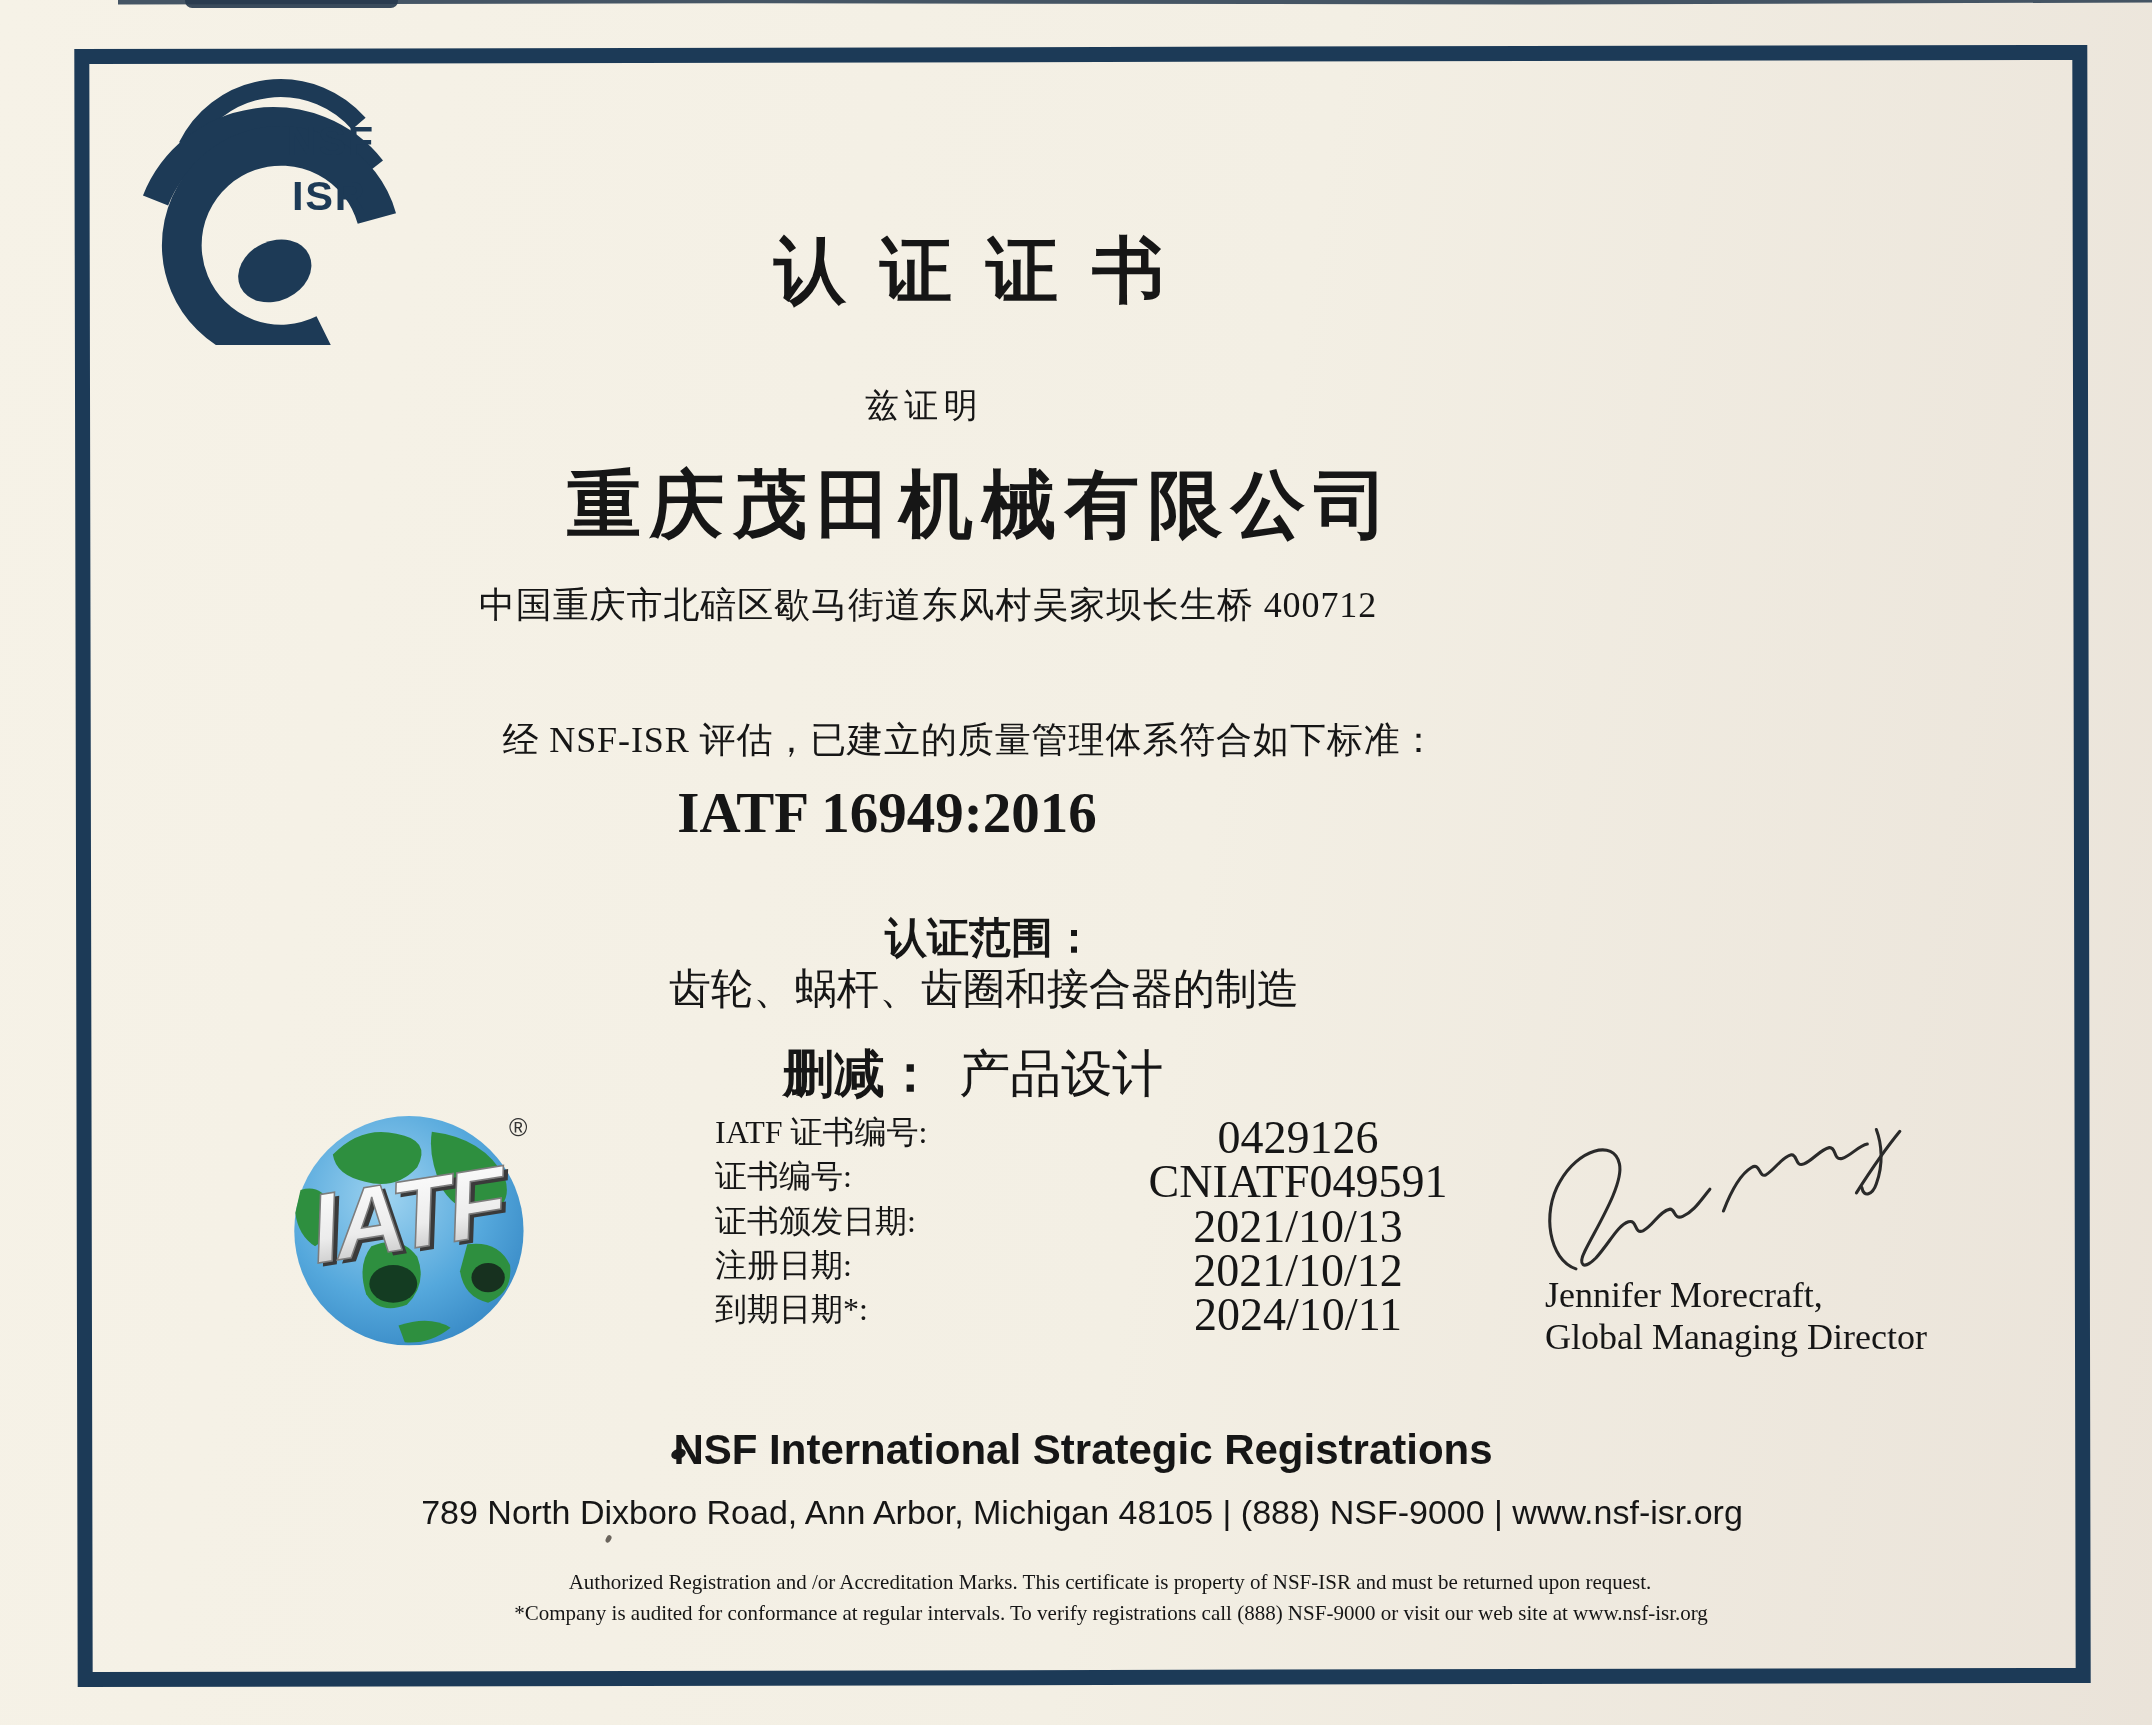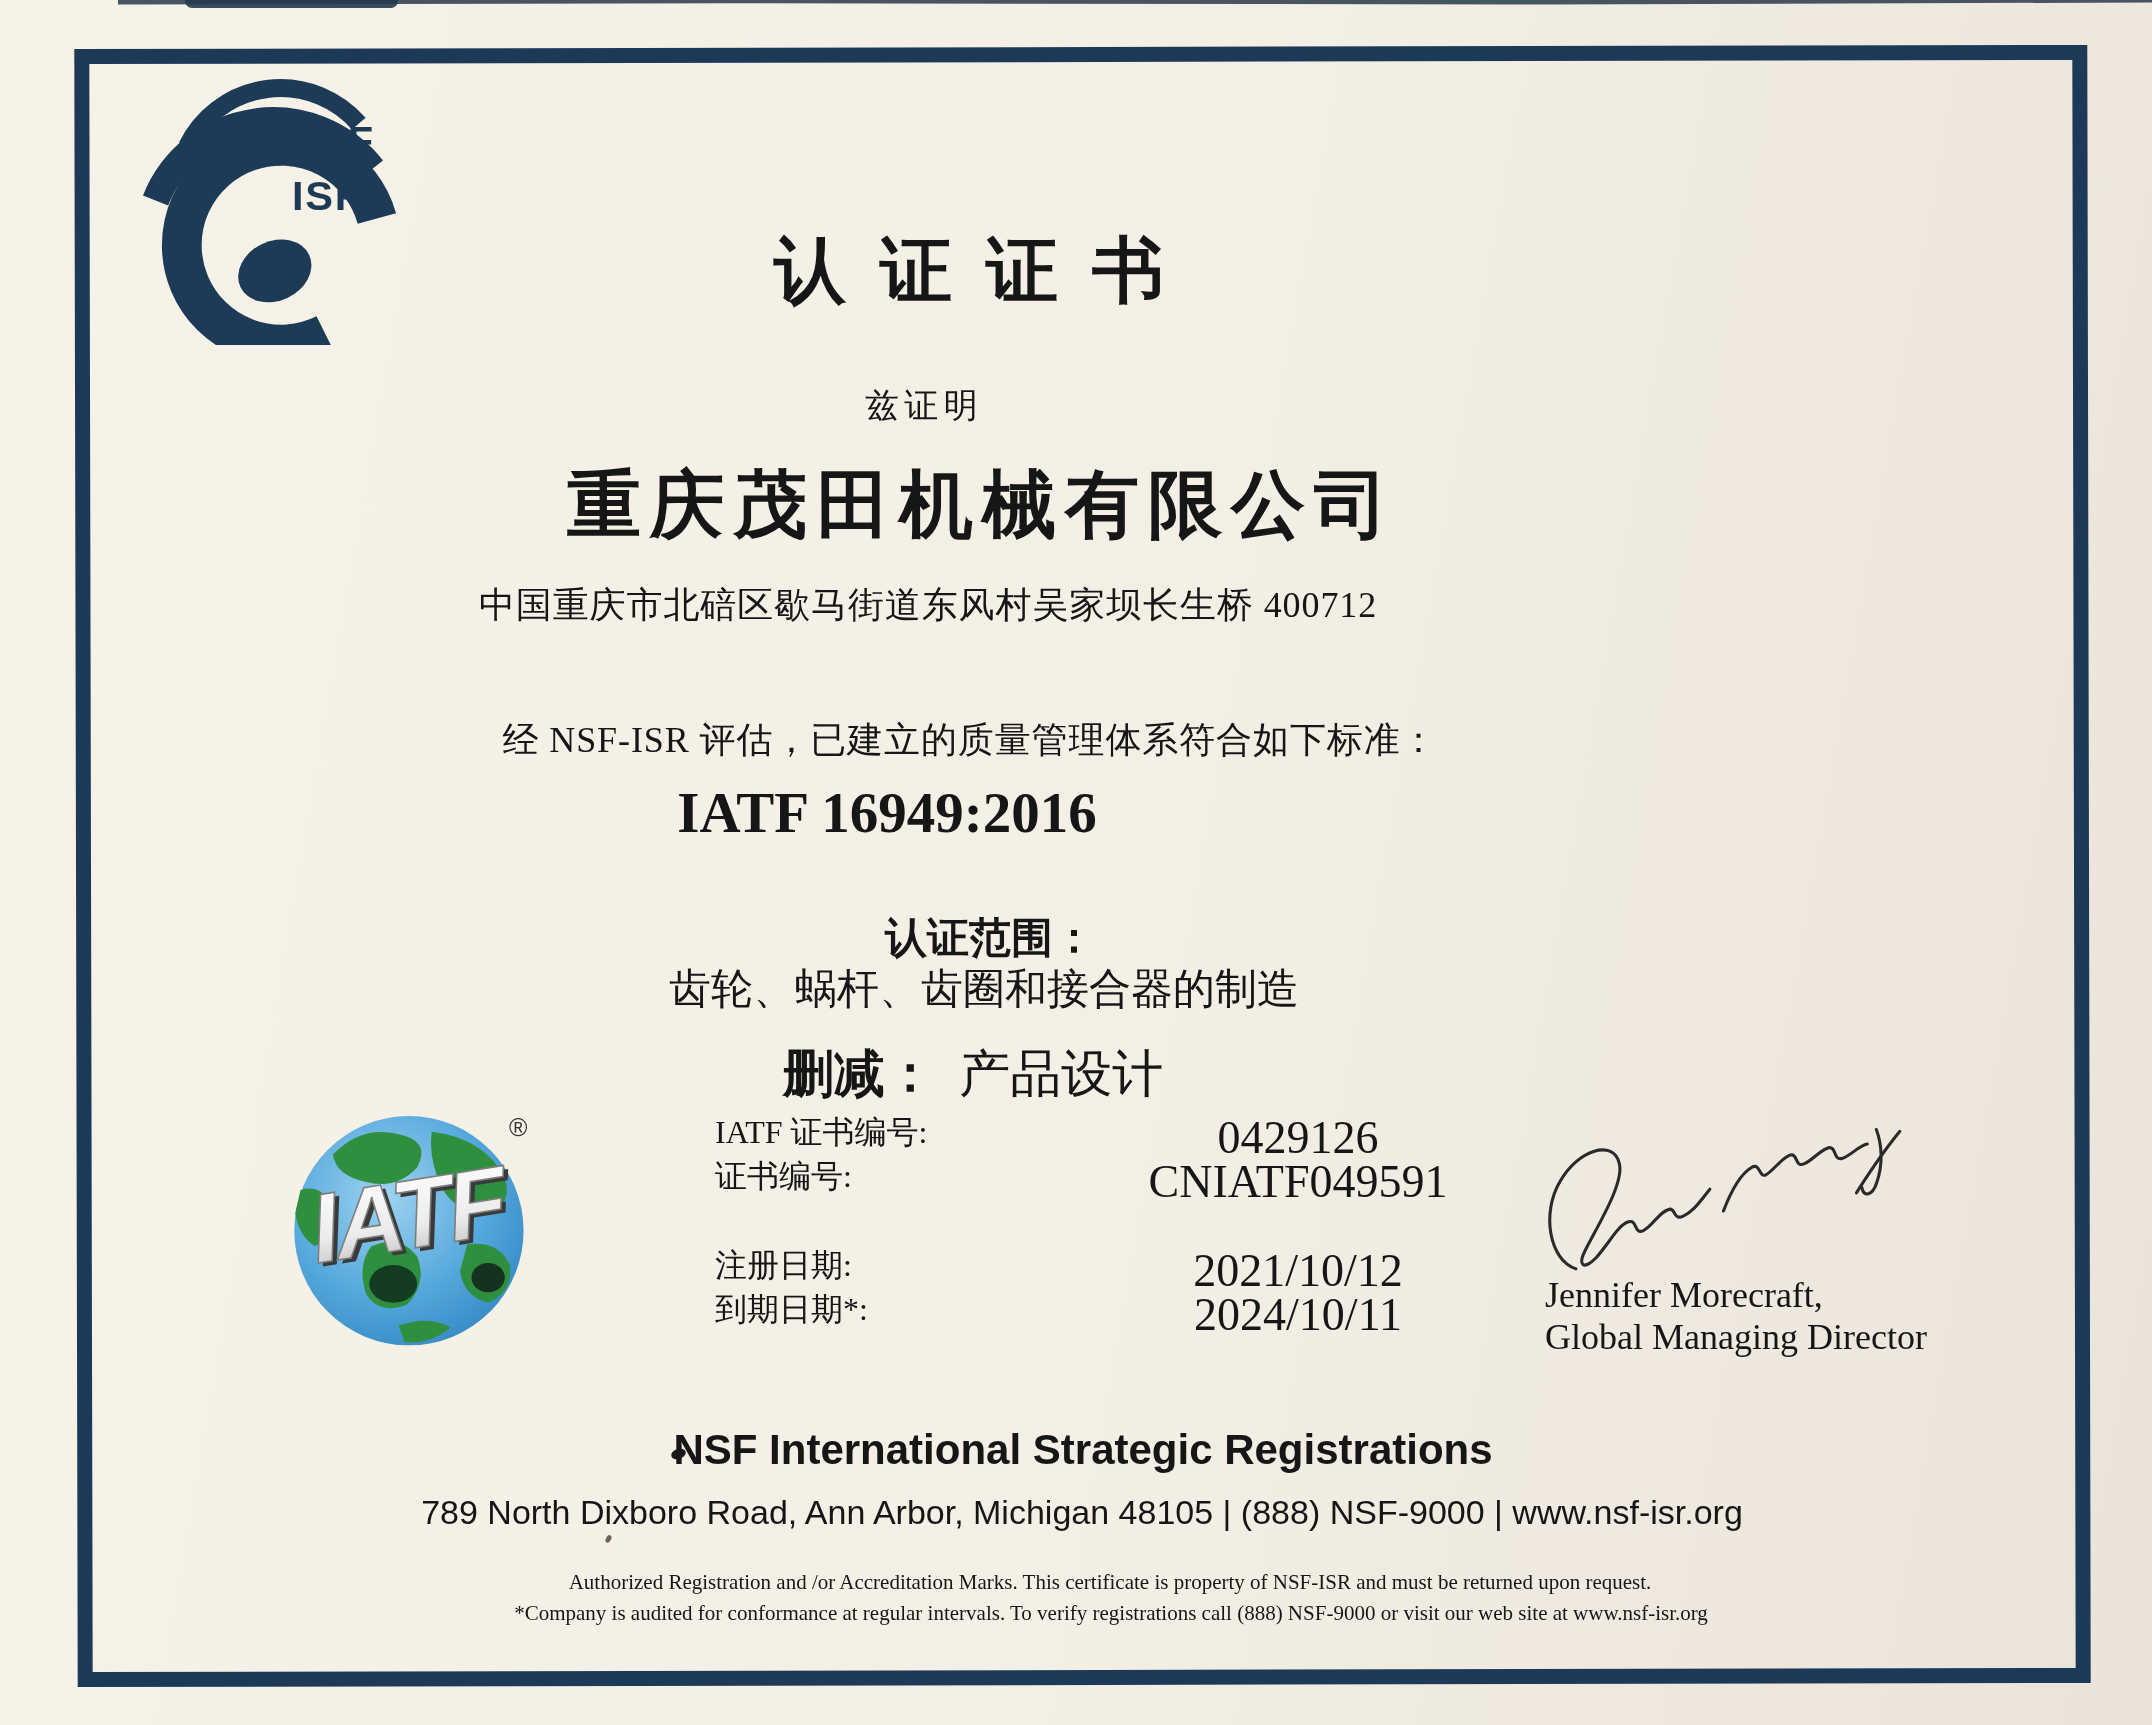--- a/index.html
+++ b/index.html
@@ -92,20 +92,24 @@
   </div>
 
   <div class="detail-row" style="top:1111px">
     <span class="dlabel cjk-serif">IATF 证书编号:</span>
     <span class="dvalue">0429126</span>
   </div>
   <div class="detail-row" style="top:1155px">
     <span class="dlabel cjk-serif">证书编号:</span>
     <span class="dvalue">CNIATF049591</span>
   </div>
+  <div class="detail-row" style="top:1200px">
+    <span class="dlabel cjk-serif">证书颁发日期:</span>
+    <span class="dvalue">2021/10/13</span>
+  </div>
   <div class="detail-row" style="top:1244px">
     <span class="dlabel cjk-serif">注册日期:</span>
     <span class="dvalue">2021/10/12</span>
   </div>
   <div class="detail-row" style="top:1288px">
     <span class="dlabel cjk-serif">到期日期*:</span>
     <span class="dvalue">2024/10/11</span>
   </div>
 
   <div class="iatf-logo">

